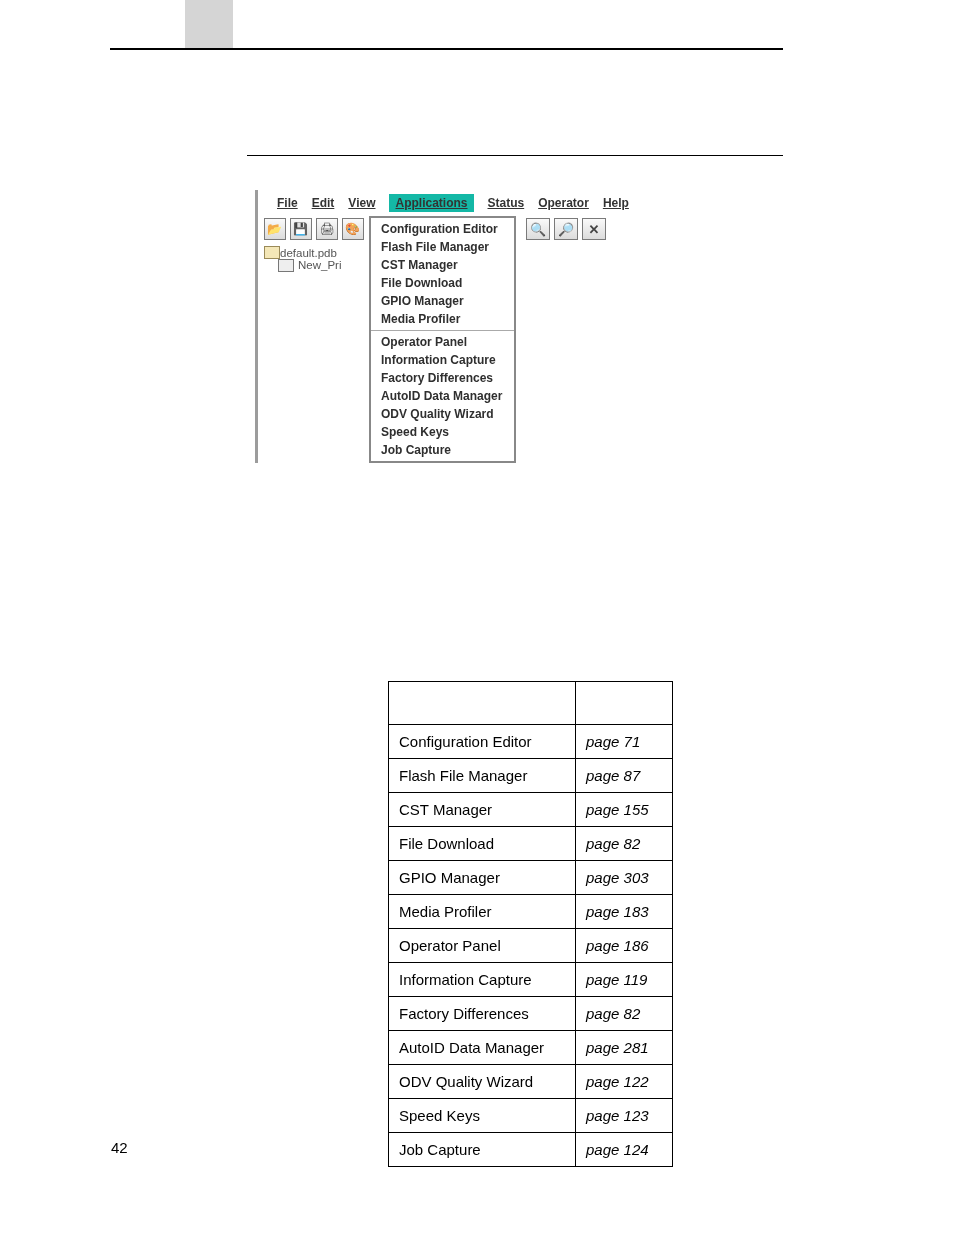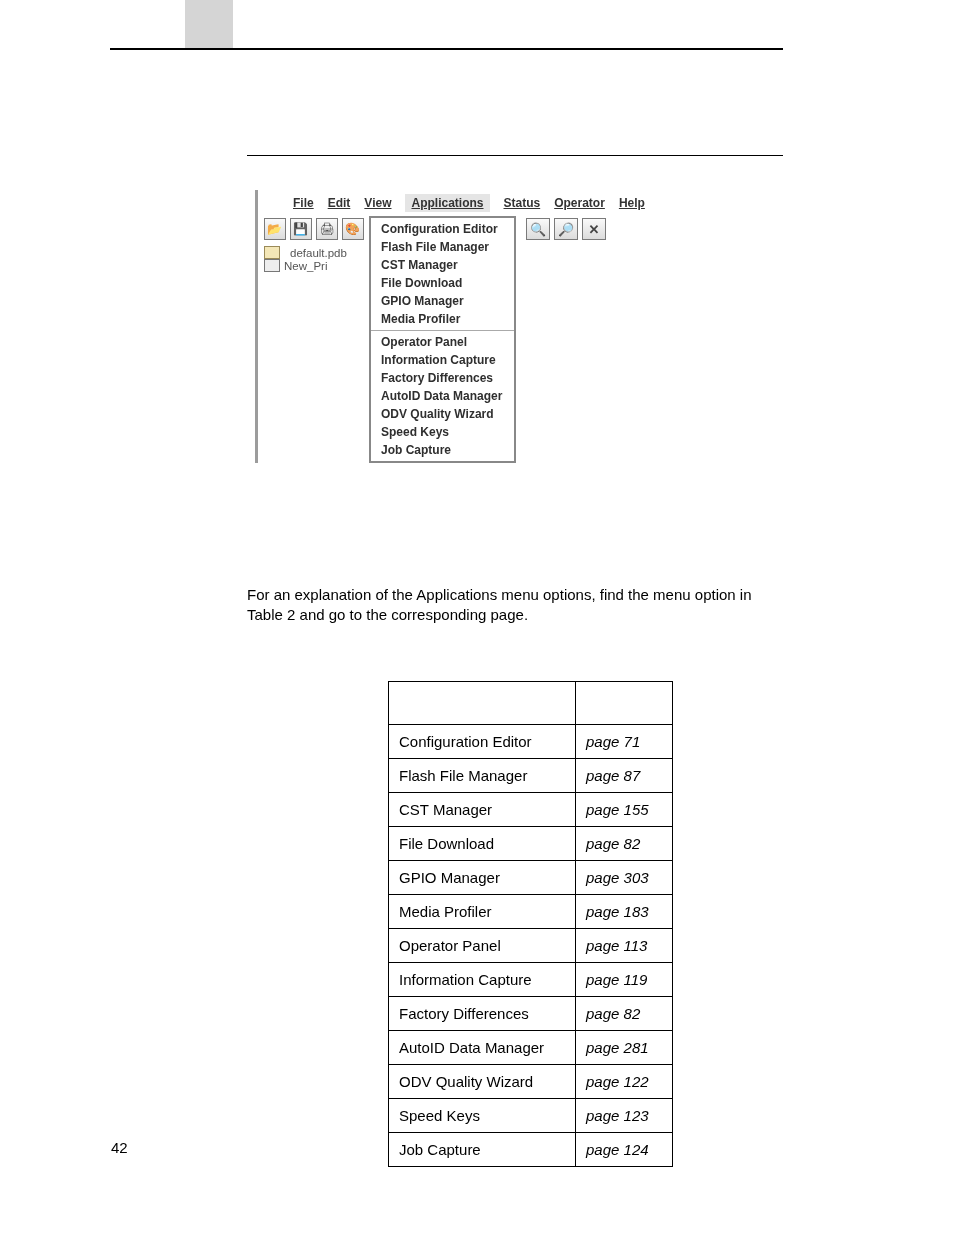--- a/index.html
+++ b/index.html
@@ -51,25 +51,24 @@
     font-size: 12px;
     color: #333;
     border-left: 3px solid #9c9c9c;
   }
   .menubar {
     display: flex;
     align-items: center;
     padding: 4px 19px;
     gap: 14px;
     font-weight: bold;
-    margin-left: 16px;
   }
   .menubar .mi u { text-decoration: underline; }
   .menubar .sel {
-    background: #e5e5e5;
+    background: #14b8a6;
     padding: 2px 6px;
   }
   .toolbar-row {
     display: flex;
     align-items: flex-start;
   }
   .left-col {
     width: 105px;
     padding-left: 6px;
   }
@@ -83,25 +82,25 @@
     border: 1px solid #7a7a7a;
     background: linear-gradient(#fafafa, #dcdcdc);
     display: flex; align-items: center; justify-content: center;
     font-size: 12px; color: #444;
   }
   .tree {
     font-size: 11.5px;
     color: #555;
   }
   .tree .node1 {
-    display: flex; align-items: center; gap: 10px;
+    display: flex; align-items: center; gap: 0;
   }
   .tree .node2 {
-    margin-left: 0;
-    display: flex; align-items: center; gap: 4px;
+    margin-left: 14px;
+    display: flex; align-items: flex-start; gap: 4px;
   }
   .folder-ic {
     width: 14px; height: 11px;
     border: 1px solid #9a8a58;
     background: #f4e7b7;
   }
   .printer-ic {
     width: 14px; height: 11px;
     border: 1px solid #777;
     background: #eee;
@@ -228,21 +227,20 @@
       </div>
 
       <div class="right-tb">
         <div class="btn">🔍</div>
         <div class="btn">🔎</div>
         <div class="btn">✕</div>
       </div>
     </div>
   </div>
 
-  <div class="body-text">For an explanation of the Applications menu options, find the menu option in Table 2 and go to the corresponding page.</div>
 
   <table class="ref-table">
     <thead>
       <tr>
         <th class="col-a"></th>
         <th class="col-b"></th>
       </tr>
     </thead>
     <tbody>
         <tr>
@@ -264,21 +262,21 @@
         <tr>
           <td class="col-a">GPIO Manager</td>
           <td class="col-b">page 303</td>
         </tr>
         <tr>
           <td class="col-a">Media Profiler</td>
           <td class="col-b">page 183</td>
         </tr>
         <tr>
           <td class="col-a">Operator Panel</td>
-          <td class="col-b">page 113</td>
+          <td class="col-b">page 186</td>
         </tr>
         <tr>
           <td class="col-a">Information Capture</td>
           <td class="col-b">page 119</td>
         </tr>
         <tr>
           <td class="col-a">Factory Differences</td>
           <td class="col-b">page 82</td>
         </tr>
         <tr>

